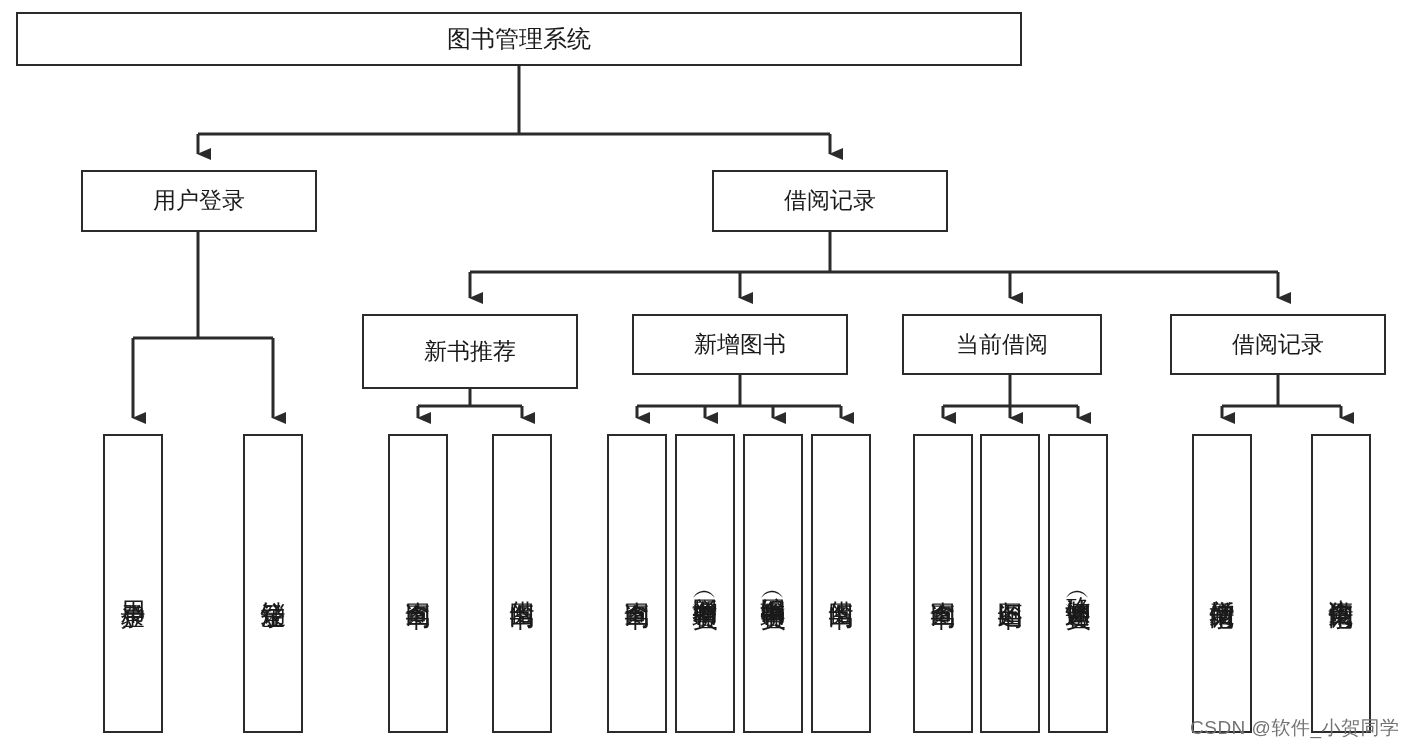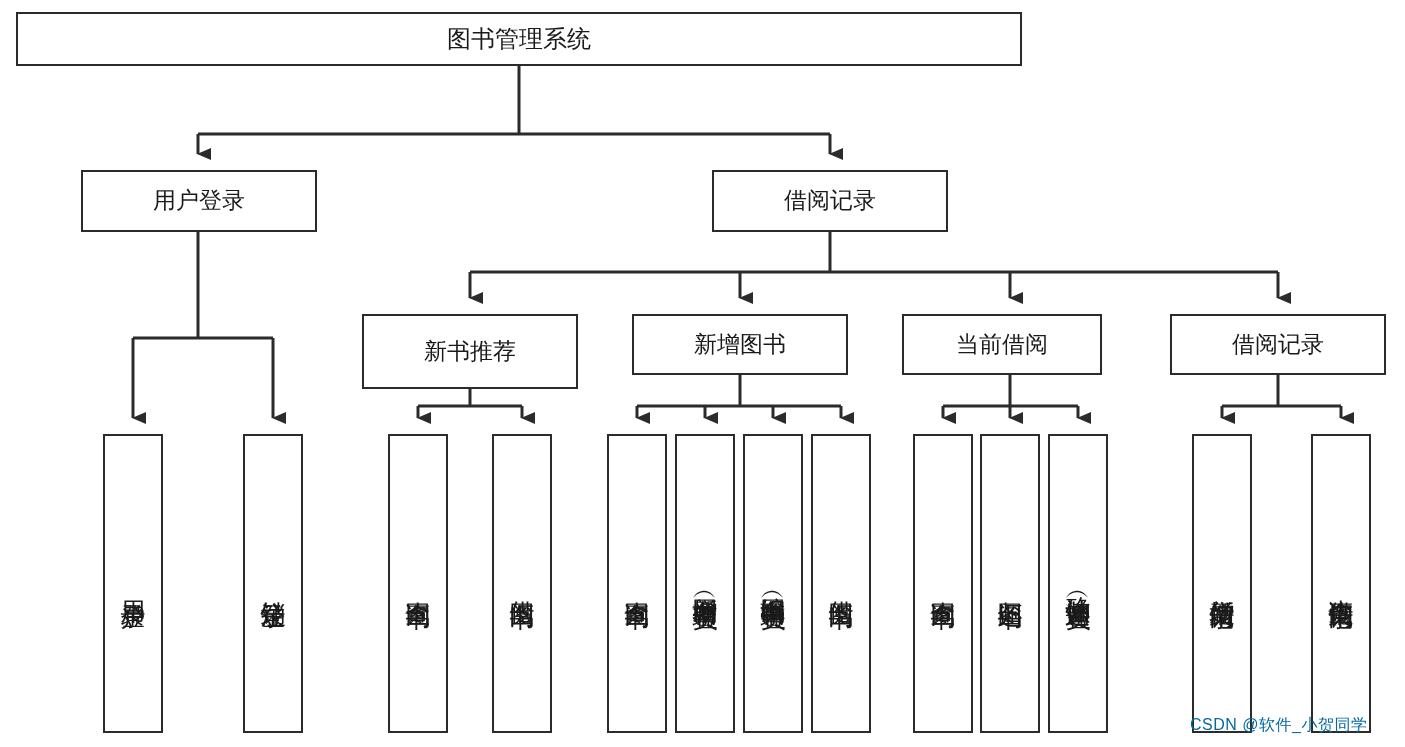--- a/index.html
+++ b/index.html
@@ -54,22 +54,22 @@
   }
   .node.vert .label {
     writing-mode: vertical-rl;
     text-orientation: upright;
     font-size: 25px;
     letter-spacing: 1.5px;
     line-height: 1;
   }
   .watermark {
     position: absolute;
-    color: #0369a1;
-    font-size: 16px;
+    color: #737373;
+    font-size: 19px;
     white-space: nowrap;
     letter-spacing: 0.5px;
   }
 </style>
 </head>
 <body>
 
 <div id="canvas">
 
   <svg id="edges" viewBox="0 0 1405 747" xmlns="http://www.w3.org/2000/svg">

